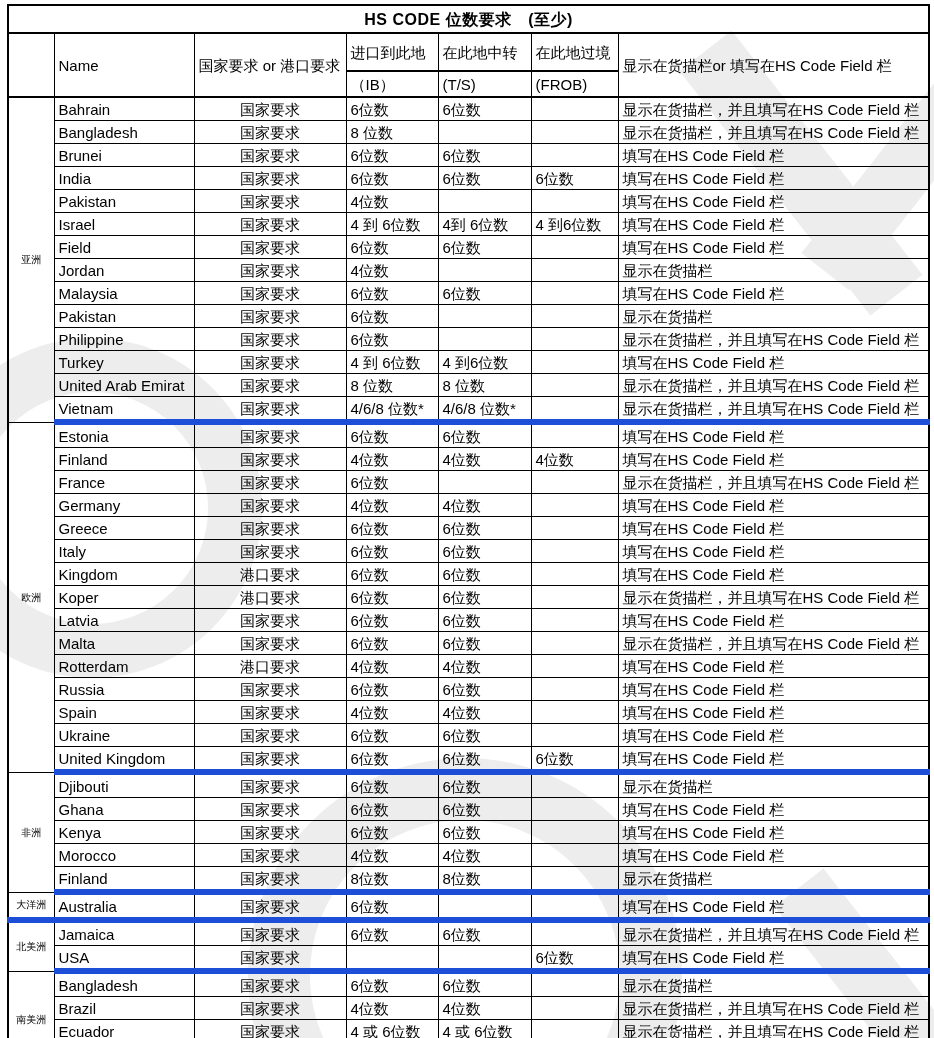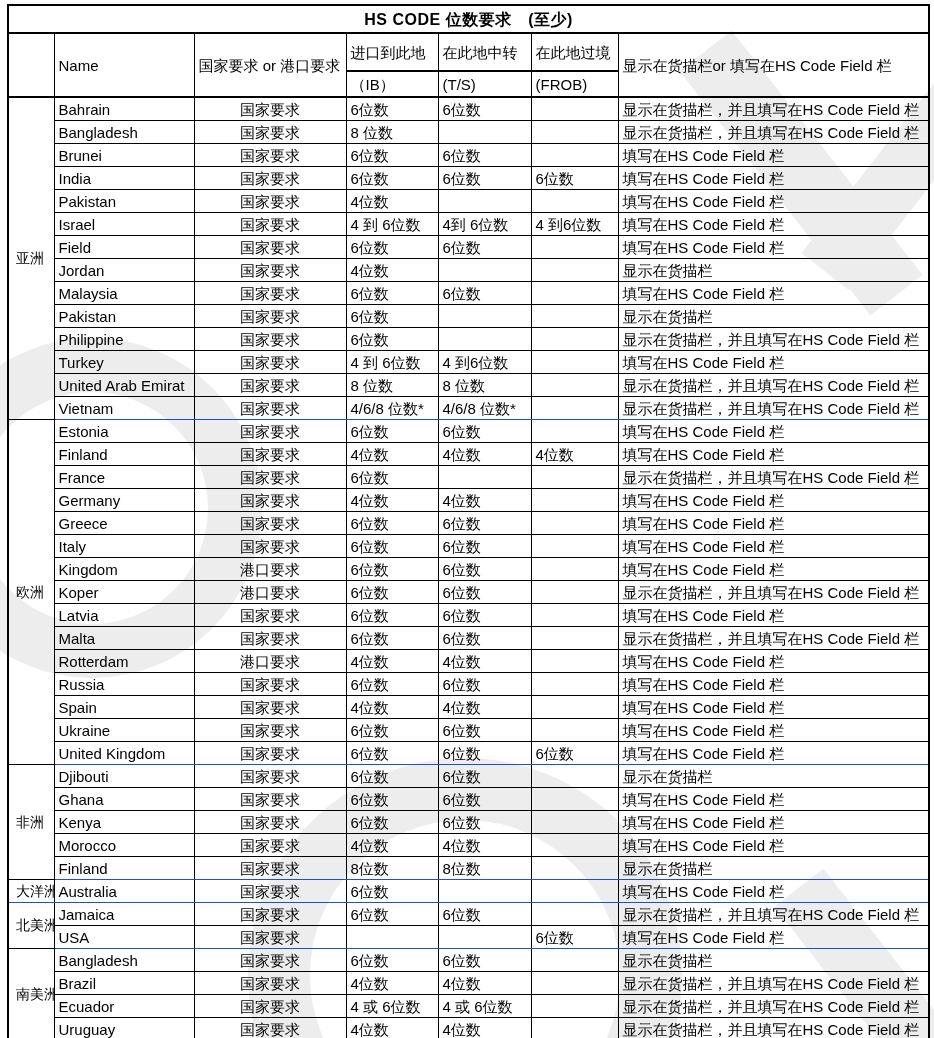--- a/index.html
+++ b/index.html
@@ -29,23 +29,23 @@
   }
   .title-row td{
     font-weight:bold;font-size:16px;text-align:center;height:22px;
     border-bottom:2px solid #000;letter-spacing:.5px;
   }
   .hdr-top td{height:32px;}
   .hdr-sub td{height:20px;}
   .hdr-row td{border-bottom:2px solid #000;}
   .hdr-req{text-align:left;}
   tbody td{height:18px;}
-  .region-cell{text-align:left;font-size:14px;padding:0 7px;}
+  .region-cell{text-align:center;font-size:10px;padding:0 7px;}
   .requirement-cell{text-align:center;}
-  tr.group-end td{border-bottom:1px solid #1d4ed8;}
+  tr.group-end td{border-bottom:6px solid #1d4ed8;}
 </style>
 </head>
 <body>
 
 <div class="wm wm-circle" id="wm1"></div>
 <div class="wm wm-circle" id="wm2"></div>
 <div class="wm wm-bar" id="wm3"></div>
 <div class="wm wm-bar" id="wm4"></div>
 <div class="wm wm-bar" id="wm5"></div>
 

